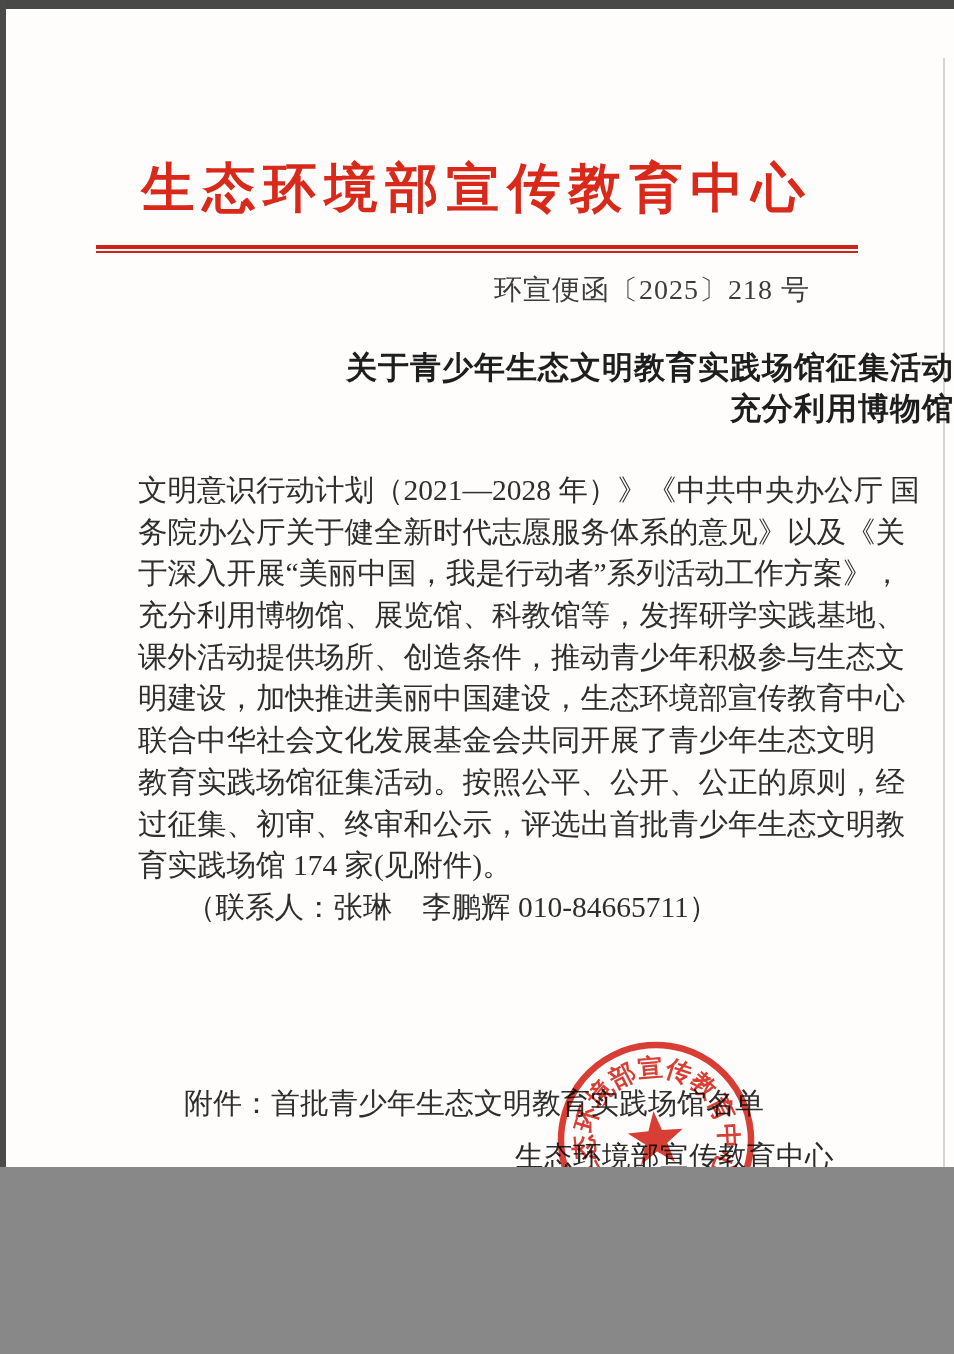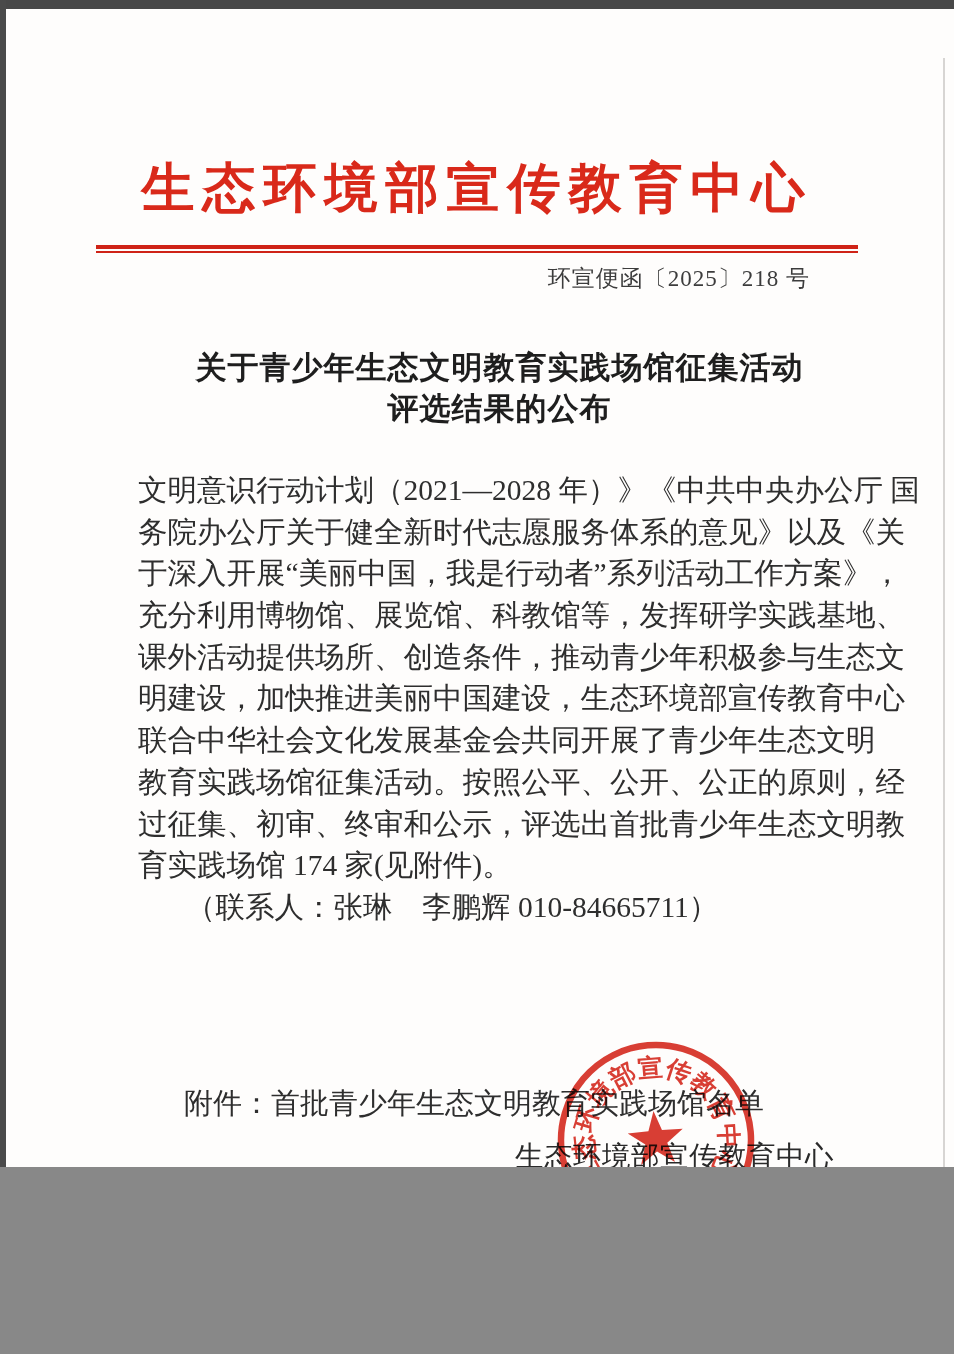--- a/index.html
+++ b/index.html
@@ -34,28 +34,28 @@
   .rule-header { left:96px; top:245px; width:762px; }
   .rule-header .a { height:4px; background:var(--line-red,#cf2317); }
   .rule-header .g { height:2px; }
   .rule-header .b { height:2px; background:var(--line-red,#cf2317); }
   .rule-footer { left:92px; top:1228px; width:764px; }
   .rule-footer .a { height:2px; background:var(--line-red,#cf2317); }
   .rule-footer .g { height:3px; }
   .rule-footer .b { height:4px; background:var(--line-red,#cf2317); }
 
   .doc-number {
-    position:absolute; right:144px; top:263px;
-    font-size:23px; color:#3c3c3c; letter-spacing:1px;
+    position:absolute; right:144px; top:271px;
+    font-size:28px; color:#3c3c3c; letter-spacing:1px;
     white-space:nowrap;
   }
 
   .doc-title {
     position:absolute; left:0; top:347px; width:100%;
-    text-align:center;
+    text-align:right;
     font-size:31px; font-weight:bold; line-height:41px;
     color:#1e1e1e; letter-spacing:1px;padding-left:45px;
   }
 
   .body-block {
     position:absolute; left:138px; top:470px; width:684px;
     font-size:29.5px; line-height:41.7px;
     color:var(--body-text,#2e2e2e);
   }
   .bline {
@@ -109,21 +109,21 @@
   <div class="rule rule-header">
     <div class="a"></div>
       <div class="g"></div>
       <div class="b"></div>
   </div>
 
   <div class="doc-number">环宣便函〔2025〕218 号</div>
 
   <div class="doc-title">
     <div>关于青少年生态文明教育实践场馆征集活动</div>
-    <div>评选结果的公布</div>
+    <div>充分利用博物馆</div>
   </div>
 
   <div class="body-block">
     <div class="bline">文明意识行动计划（2021—2028 年）》《中共中央办公厅 国</div>
     <div class="bline">务院办公厅关于健全新时代志愿服务体系的意见》以及《关</div>
     <div class="bline">于深入开展“美丽中国，我是行动者”系列活动工作方案》，</div>
     <div class="bline">充分利用博物馆、展览馆、科教馆等，发挥研学实践基地、</div>
     <div class="bline">课外活动提供场所、创造条件，推动青少年积极参与生态文</div>
     <div class="bline">明建设，加快推进美丽中国建设，生态环境部宣传教育中心</div>
     <div class="bline">联合中华社会文化发展基金会共同开展了青少年生态文明</div>

